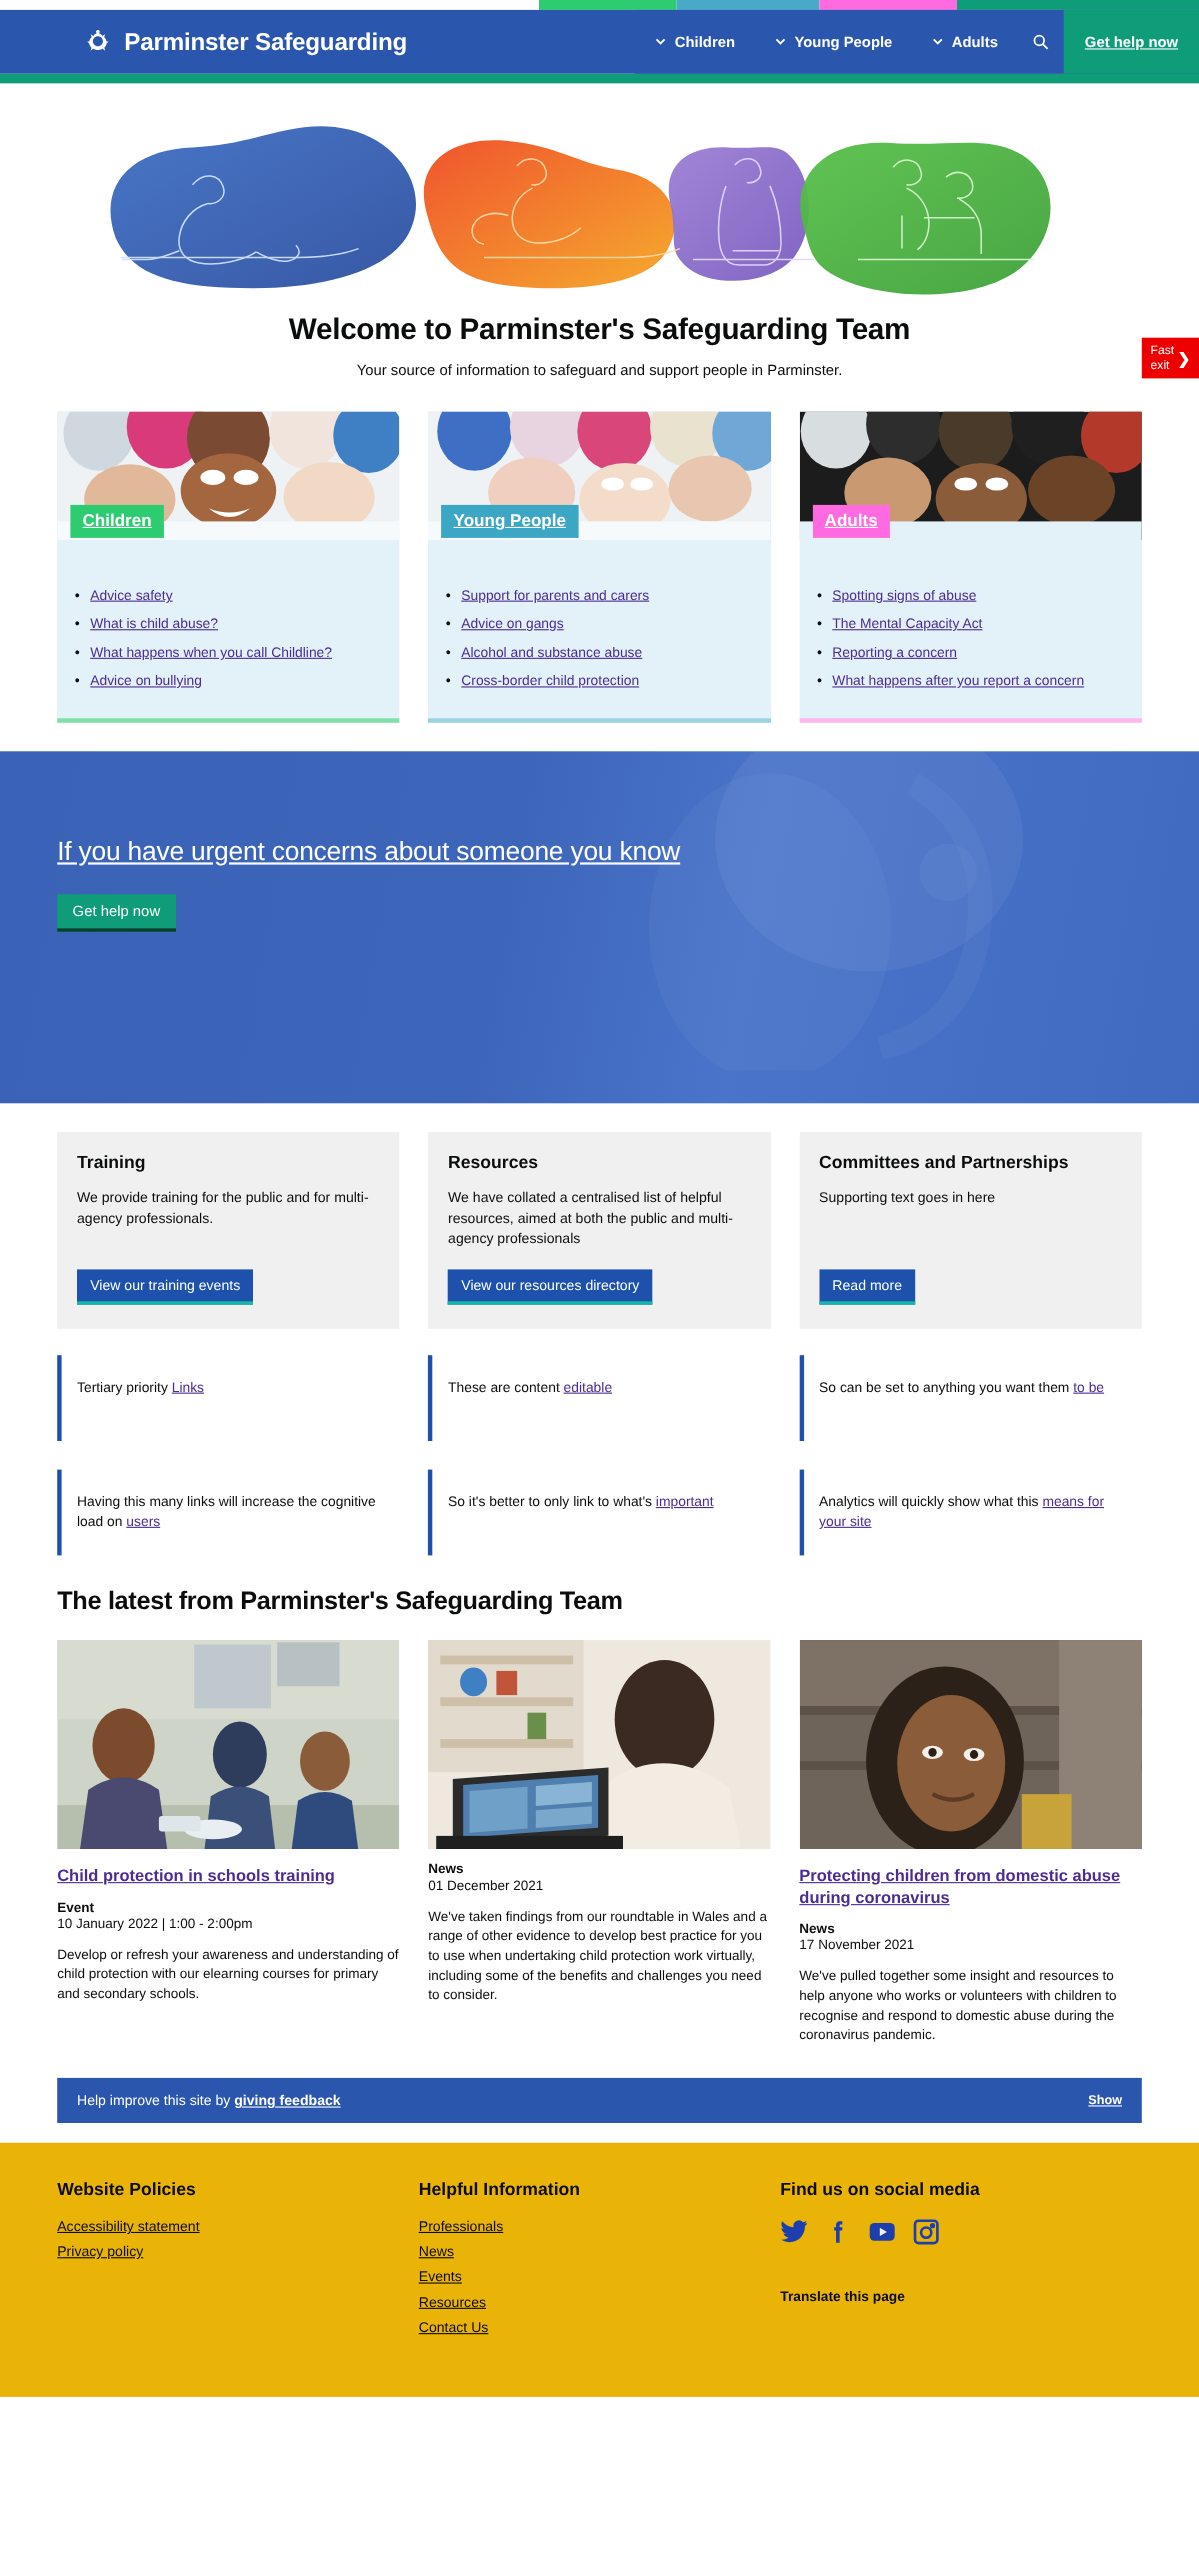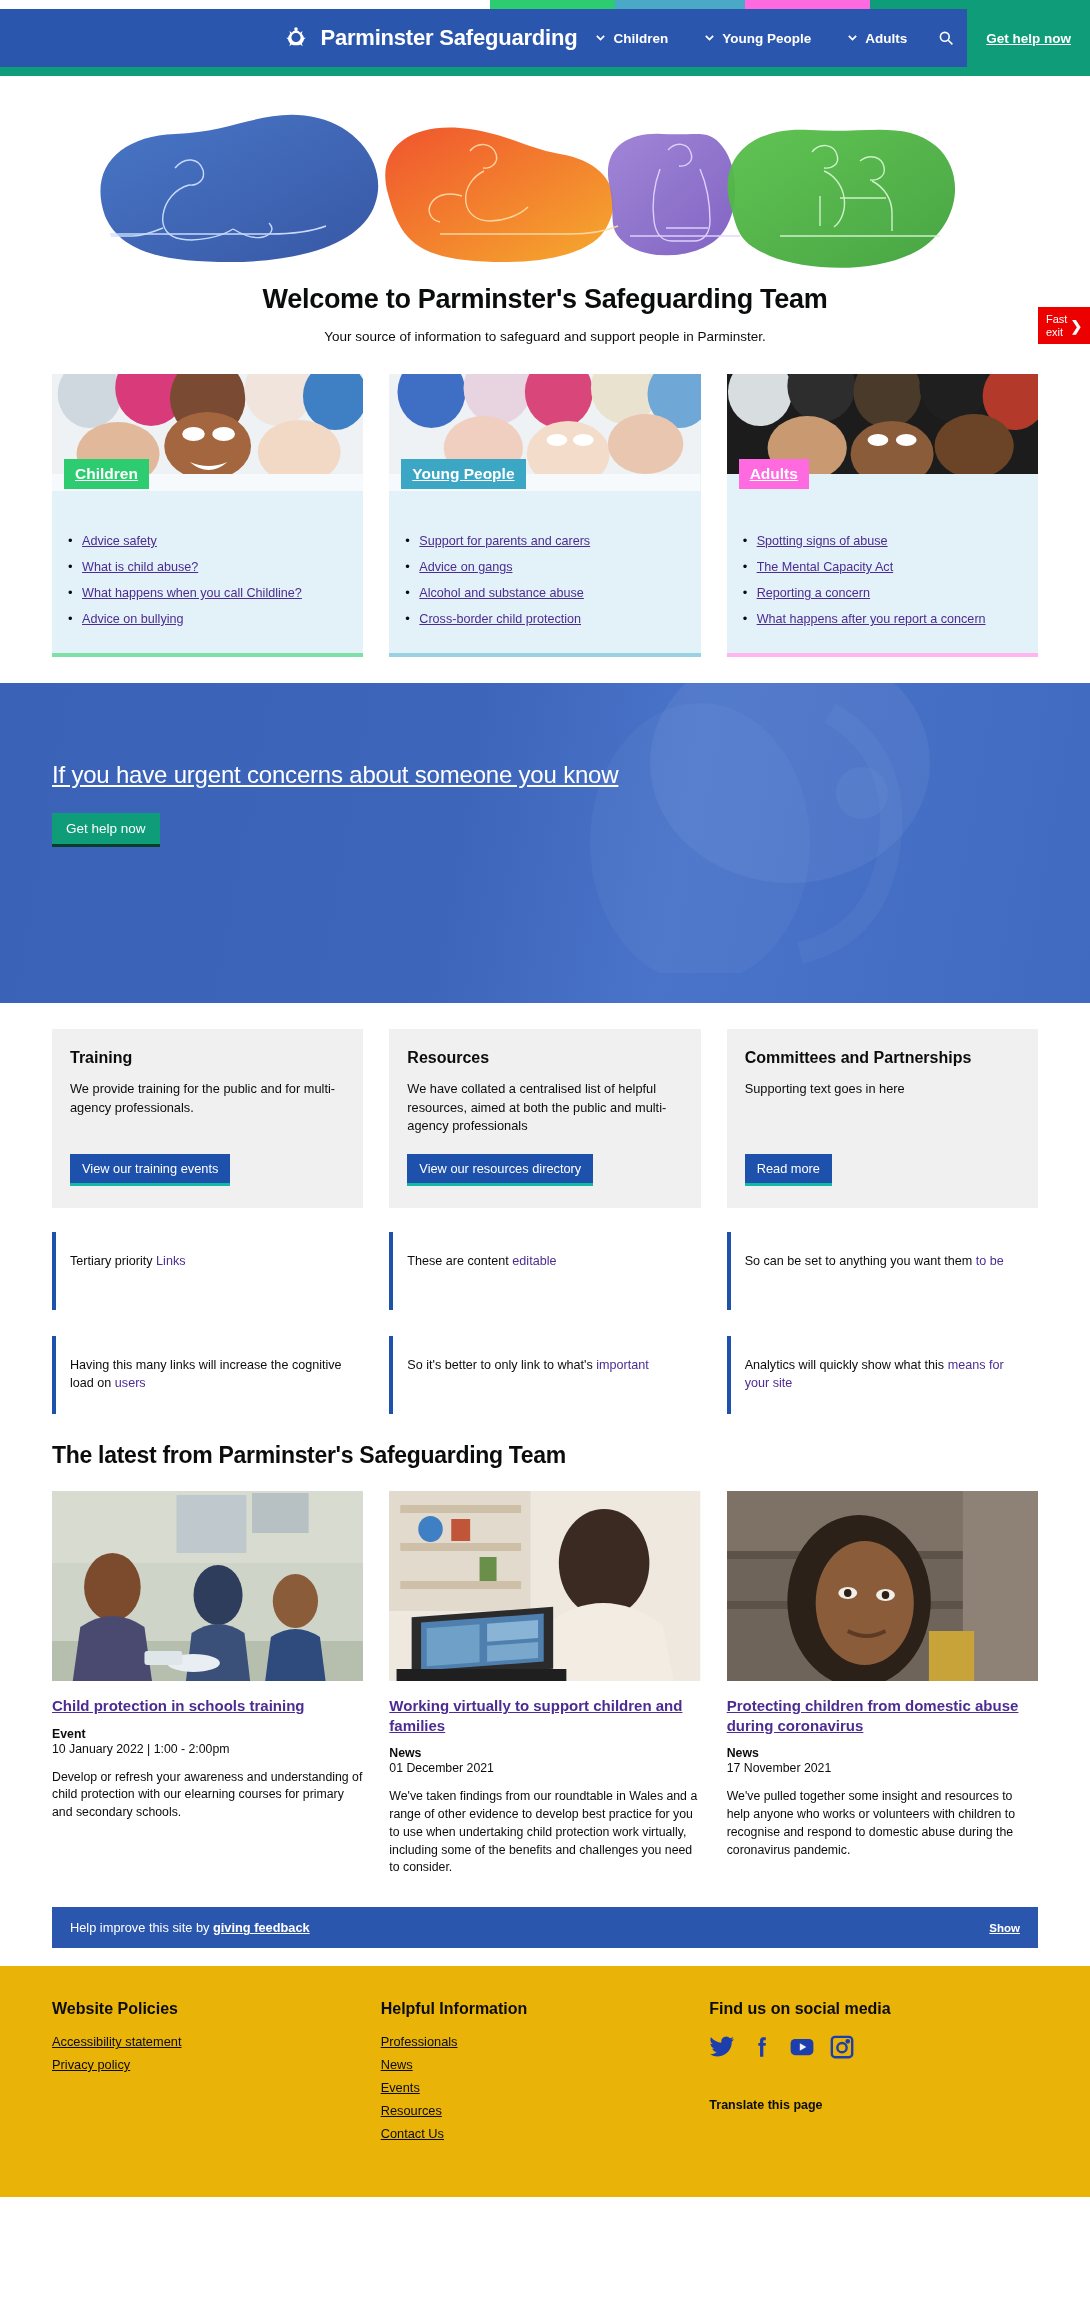--- a/index.html
+++ b/index.html
@@ -23,21 +23,21 @@
   
   .site-header {
     position: relative;
     background: #2b56ad;
     height: 58px;
     display: flex;
     align-items: stretch;
   }
   .brand {
     display: flex; align-items: center; gap: 11px;
-    padding-left: 76px; flex: 1 1 auto; justify-content: flex-end;
+    padding-left: 76px; flex: 1 1 auto;
   }
   .brand-logo { width: 26px; height: 26px; color: #ffffff; display: block; }
   .brand-title {
     color: #ffffff; font-size: 22px; font-weight: bold; letter-spacing: -0.2px;
   }
   .mainnav {
     background: #2b56ad;
     display: flex; align-items: center; gap: 0;
   }
   .nav-item {
@@ -157,21 +157,21 @@
   .tert-grid {
     display: grid; grid-template-columns: repeat(3, 1fr);
     gap: 26px 26px; padding: 24px 52px 0;
   }
   .tert-cell {
     border-left: 4px solid #1d51ab;
     padding: 20px 14px 22px 14px;
     min-height: 78px;
     font-size: 12.6px; line-height: 1.45;
   }
-  .tert-cell a { color: #4c2c92; }
+  .tert-cell a { color: #4c2c92; text-decoration: underline; }
 
   
   .latest-head { padding: 28px 52px 0; }
   .latest-head h2 { font-size: 23px; font-weight: bold; letter-spacing: -0.3px; }
   .news-row { display: flex; gap: 26px; padding: 22px 52px 0; }
   .news-card { flex: 1 1 0; }
   .news-img { width: 100%; height: 190px; overflow: hidden; }
   .news-img svg { display: block; width: 100%; height: 100%; }
   .news-title {
     display: block; margin-top: 15px;
@@ -514,21 +514,20 @@
         <ellipse cx="228" cy="72" rx="48" ry="54" fill="#3b2a22"></ellipse>
         <path d="M166 134 q60 -44 124 0 l12 56 l-150 0 z" fill="#f2ece2"></path>
         <rect x="24" y="128" width="150" height="62" fill="#2b2b2b" transform="skewY(-4)"></rect>
         <rect x="34" y="134" width="130" height="48" fill="#4f7fae" transform="skewY(-4)"></rect>
         <rect x="40" y="140" width="56" height="38" fill="#6fa0c8" transform="skewY(-4)"></rect>
         <rect x="104" y="140" width="54" height="18" fill="#8ab4d6" transform="skewY(-4)"></rect>
         <rect x="104" y="162" width="54" height="16" fill="#7aa8cc" transform="skewY(-4)"></rect>
         <rect x="8" y="178" width="180" height="12" fill="#1f1f1f"></rect>
       </svg>
     </div>
-    <a class="news-title">Working virtually to support children and families</a>
     <div class="news-type">News</div>
     <div class="news-date">01 December 2021</div>
     <div class="news-sum">We've taken findings from our roundtable in Wales and a range of other evidence to develop best practice for you to use when undertaking child protection work virtually, including some of the benefits and challenges you need to consider.</div>
   </div>
 
   <div class="news-card">
     <div class="news-img">
       <svg viewBox="0 0 330 190" preserveAspectRatio="none">
         <rect width="330" height="190" fill="#8a7f72"></rect>
         <rect x="0" y="0" width="330" height="190" fill="#6f6459"></rect>

